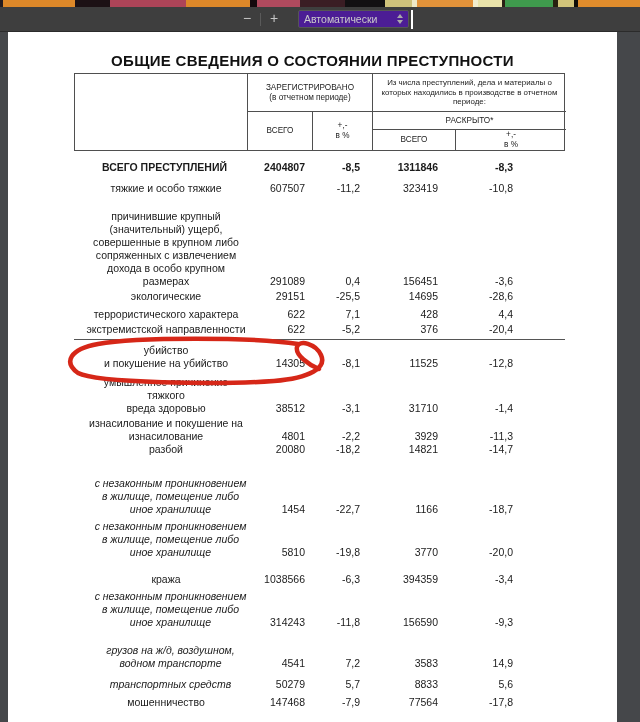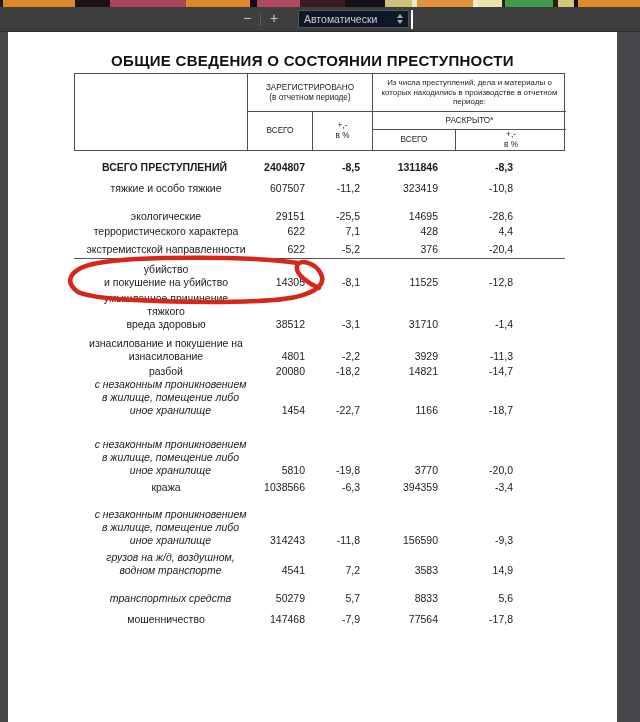--- a/index.html
+++ b/index.html
@@ -17,21 +17,21 @@
     position:relative;
   }
   .tb-group{position:absolute;left:236px;top:0;height:24px;display:flex;align-items:center;}
   .tb-btn{
     width:22px;height:22px;line-height:21px;text-align:center;
     color:#c6c6c6;font-size:14px;cursor:pointer;user-select:none;
   }
   .tb-sep{width:1px;height:13px;background:#5a5a5a;margin:0 2px;}
   .tb-select{
     margin-left:13px;width:111px;height:18px;box-sizing:border-box;
-    background:#0f172a;border:1px solid #555;border-radius:2px;
+    background:#4c1d95;border:1px solid #555;border-radius:2px;
     display:flex;align-items:center;padding:0 5px;cursor:pointer;
   }
   .tb-select .sel-label{color:#cbcbcb;font-size:10.5px;white-space:nowrap;}
   .stepper{margin-left:auto;display:flex;flex-direction:column;gap:2px;align-items:center;}
   .stepper i{display:block;width:0;height:0;border-left:3px solid transparent;border-right:3px solid transparent;}
   .stepper .up{border-bottom:4px solid #a9a9a9;}
   .stepper .dn{border-top:4px solid #a9a9a9;}
   .caret{width:2px;height:19px;background:#ffffff;margin-left:2px;}
   
   .page{
@@ -173,20 +173,31 @@
     <div class="val v4">-8,3</div>
   </div>
           <div class="row main">
     <div class="label">тяжкие и особо тяжкие</div>
     <div class="val v1">607507</div>
     <div class="val v2">-11,2</div>
     <div class="val v3">323419</div>
     <div class="val v4">-10,8</div>
   </div>
           <div class="row main">
+    <div class="label">причинившие крупный
+(значительный) ущерб,
+совершенные в крупном либо
+сопряженных с извлечением
+дохода в особо крупном размерах</div>
+    <div class="val v1">291089</div>
+    <div class="val v2">0,4</div>
+    <div class="val v3">156451</div>
+    <div class="val v4">-3,6</div>
+  </div>
+          <div class="row main">
     <div class="label">экологические</div>
     <div class="val v1">29151</div>
     <div class="val v2">-25,5</div>
     <div class="val v3">14695</div>
     <div class="val v4">-28,6</div>
   </div>
           <div class="row main">
     <div class="label">террористического характера</div>
     <div class="val v1">622</div>
     <div class="val v2">7,1</div>

